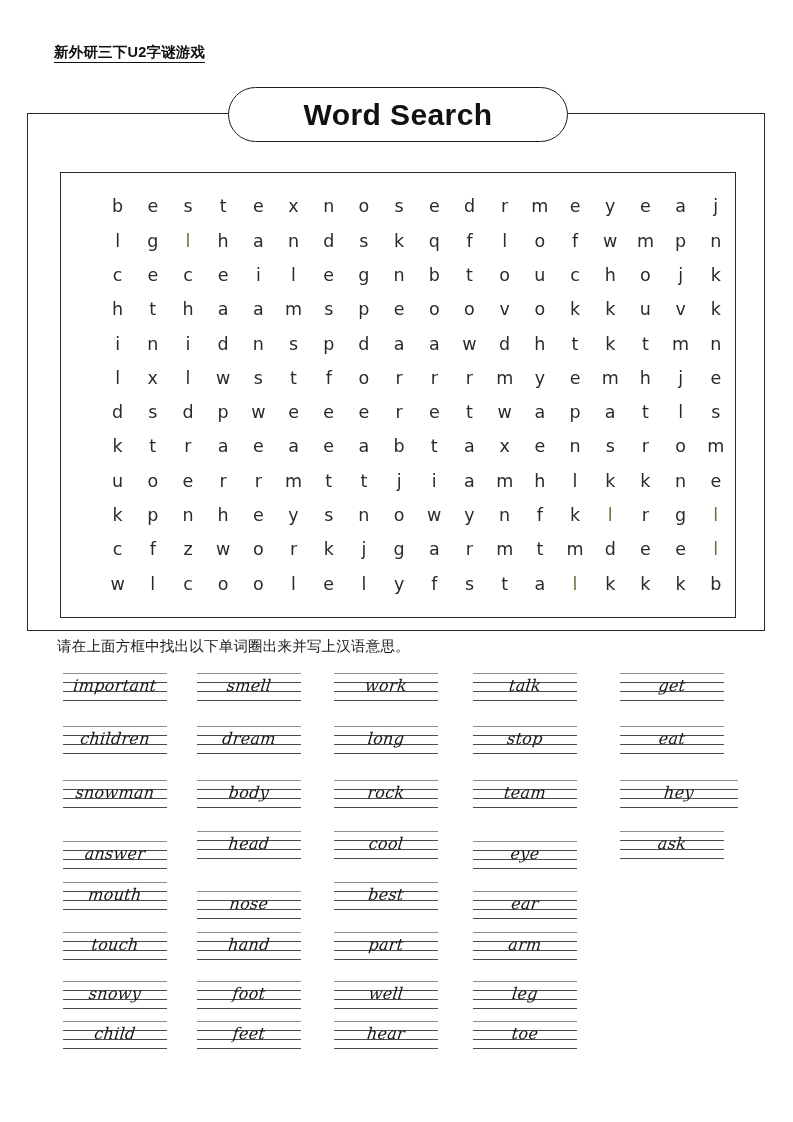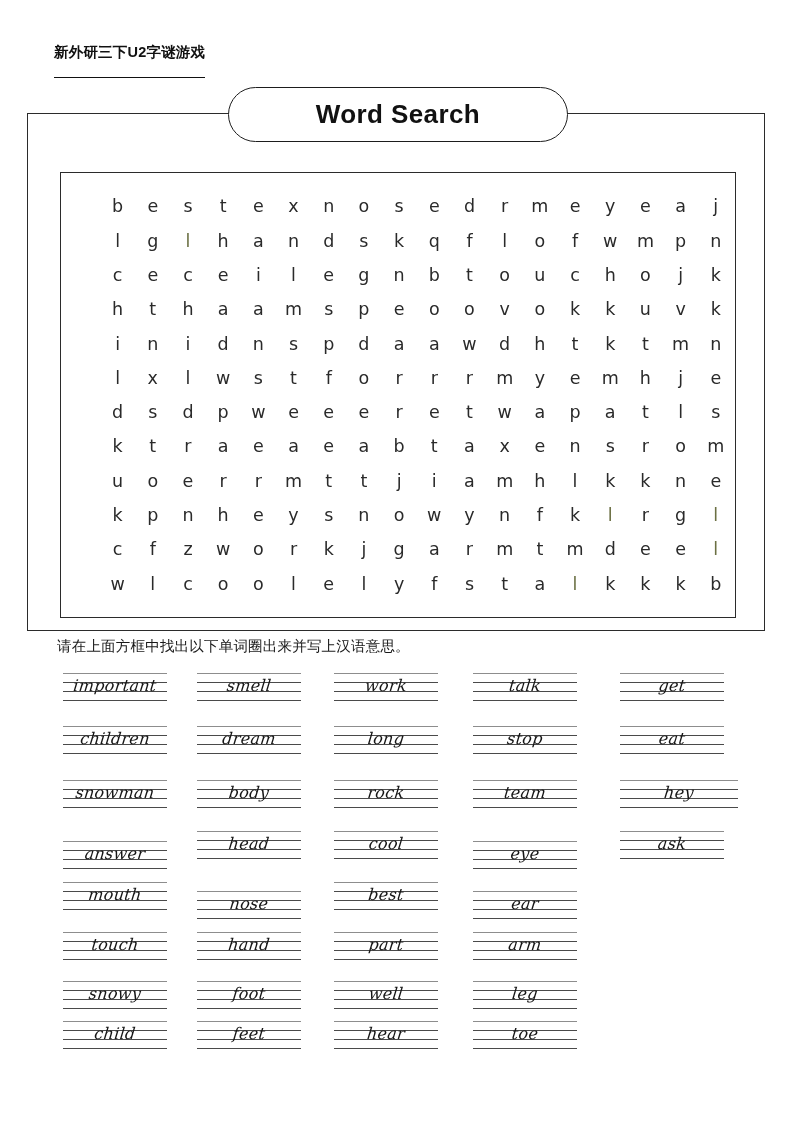--- a/index.html
+++ b/index.html
@@ -18,21 +18,21 @@
   
   #page-heading {
     position: absolute;
     left: 54px;
     top: 43px;
     font-size: 14.5px;
     font-weight: bold;
     color: #111111;
     letter-spacing: 0.2px;
     border-bottom: 1.6px solid #111111;
-    padding-bottom: 16px;
+    padding-bottom: 1px;
     line-height: 1.25;
     white-space: nowrap;
   }
 
   
   #worksheet-frame {
     position: absolute;
     left: 27px;
     top: 113px;
     width: 738px;
@@ -51,21 +51,21 @@
     border: 1.8px solid #1d1d1d;
     border-radius: 28px;
     background: #ffffff;
     box-sizing: border-box;
     display: flex;
     align-items: center;
     justify-content: center;
     z-index: 4;
   }
   #title-banner-text {
-    font-size: 26px;
+    font-size: 30px;
     font-weight: bold;
     color: #111111;
     letter-spacing: 0.4px;
   }
 
   
   #grid-box {
     position: absolute;
     left: 60px;
     top: 172px;

